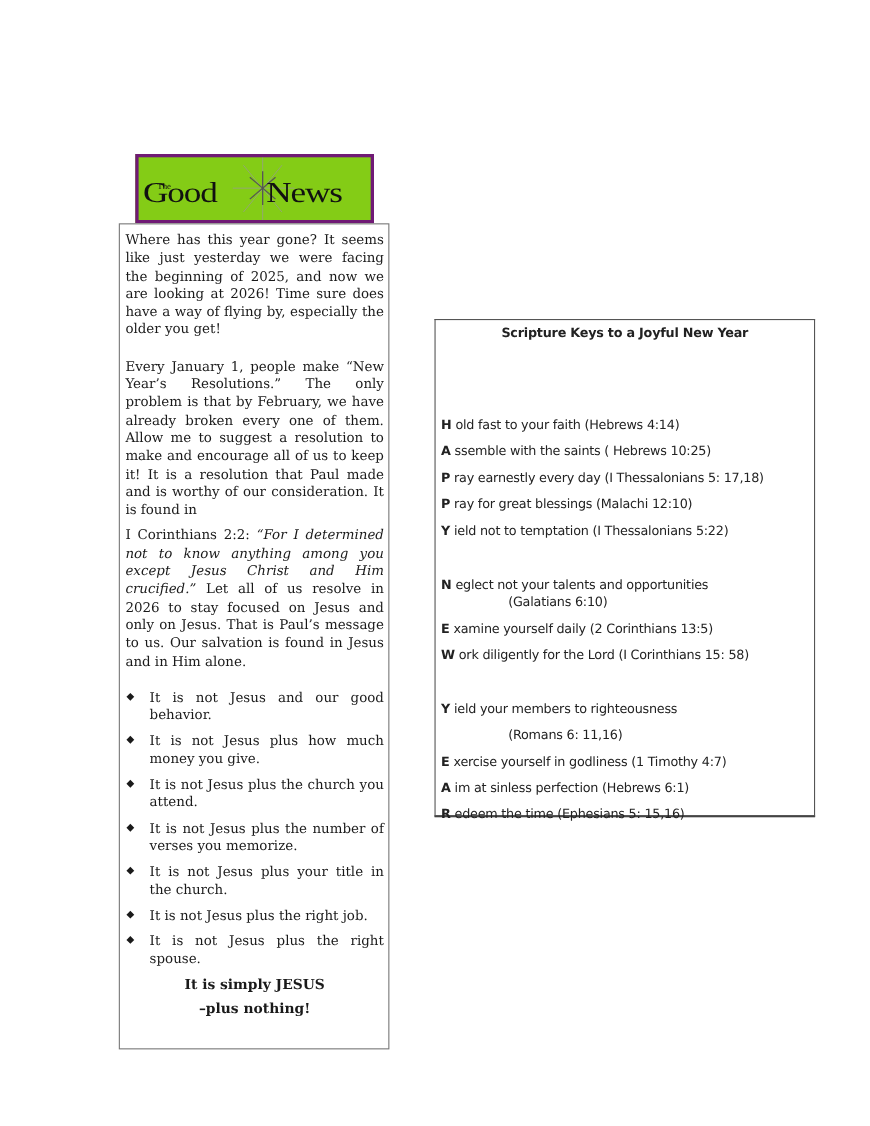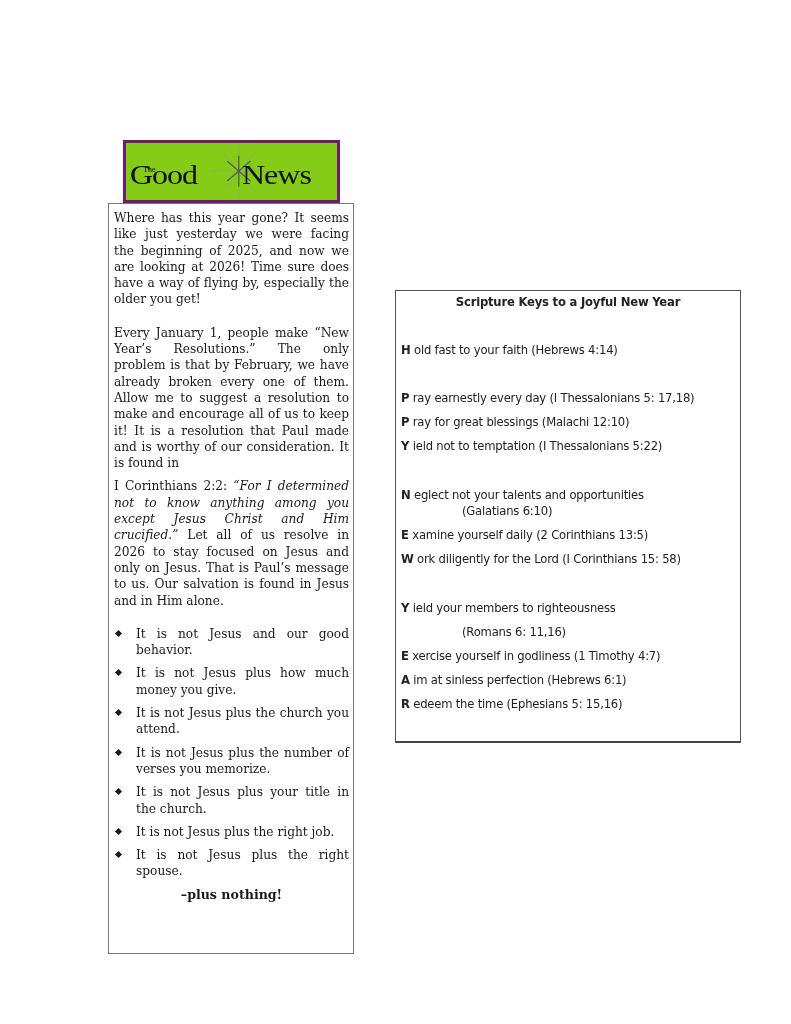--- a/index.html
+++ b/index.html
@@ -59,21 +59,21 @@
   .keys {
     position: absolute; left: 395px; top: 290px; width: 346px; height: 453px;
     border: 1px solid #555; border-bottom: 2px solid #444; box-sizing: border-box; background: #fff;
     font-family: "DejaVu Sans", "Liberation Sans", sans-serif; font-size: 11.6px; color: #222;
     padding: 0 4px 0 4px;
   }
   .keys .title {
     text-align: center; font-weight: bold; font-size: 11.6px; margin-top: 4px; height: 16px;
     letter-spacing: -0.2px;
   }
-  .keys .line { position: absolute; left: 5px; white-space: nowrap; letter-spacing: -0.2px; }
+  .keys .line { position: absolute; left: 5px; white-space: nowrap; letter-spacing: -0.2px; margin-top: 36px; }
   .keys .line b { font-weight: bold; }
   .keys .indent { left: 66px; }
 </style>
 </head>
 <body>
 
 <div class="masthead">
   <svg class="burst" viewBox="0 0 217 63" preserveAspectRatio="none">
     <g stroke="#999" stroke-width="0.8" opacity="0.85">
       <line x1="116" y1="0" x2="116" y2="63"></line>
@@ -103,28 +103,30 @@
     <li><span class="diamond"></span><span>It is not Jesus and our good behavior.</span></li>
     <li><span class="diamond"></span><span>It is not Jesus plus how much money you give.</span></li>
     <li><span class="diamond"></span><span>It is not Jesus plus the church you attend.</span></li>
     <li><span class="diamond"></span><span>It is not Jesus plus the number of verses you memorize.</span></li>
     <li><span class="diamond"></span><span>It is not Jesus plus your title in the church.</span></li>
     <li><span class="diamond"></span><span>It is not Jesus plus the right job.</span></li>
     <li><span class="diamond"></span><span>It is not Jesus plus the right spouse.</span></li>
   </ul>
 
   <div class="closing">
+    <div>It is simply JESUS</div>
     <div>–plus nothing!</div>
   </div>
 </div>
 
 <div class="keys">
   <div class="title">Scripture Keys to  a Joyful New Year</div>
 
   <div class="line" style="top:52px"><b>H</b><span> old fast to your faith  (Hebrews 4:14)</span></div>
+  <div class="line" style="top:76px"><b>A</b><span> ssemble with the saints ( Hebrews 10:25)</span></div>
   <div class="line" style="top:100px"><b>P</b><span> ray earnestly every day  (I Thessalonians 5: 17,18)</span></div>
   <div class="line" style="top:124px"><b>P</b><span> ray for great blessings  (Malachi 12:10)</span></div>
   <div class="line" style="top:148px"><b>Y</b><span> ield not to temptation  (I Thessalonians 5:22)</span></div>
 
   <div class="line" style="top:197px"><b>N</b><span> eglect not your talents and opportunities</span></div>
   <div class="line indent" style="top:213px">(Galatians 6:10)</div>
   <div class="line" style="top:237px"><b>E</b><span> xamine yourself daily  (2 Corinthians 13:5)</span></div>
   <div class="line" style="top:261px"><b>W</b><span> ork diligently for the Lord  (I Corinthians 15: 58)</span></div>
 
   <div class="line" style="top:310px"><b>Y</b><span> ield your members to righteousness</span></div>

